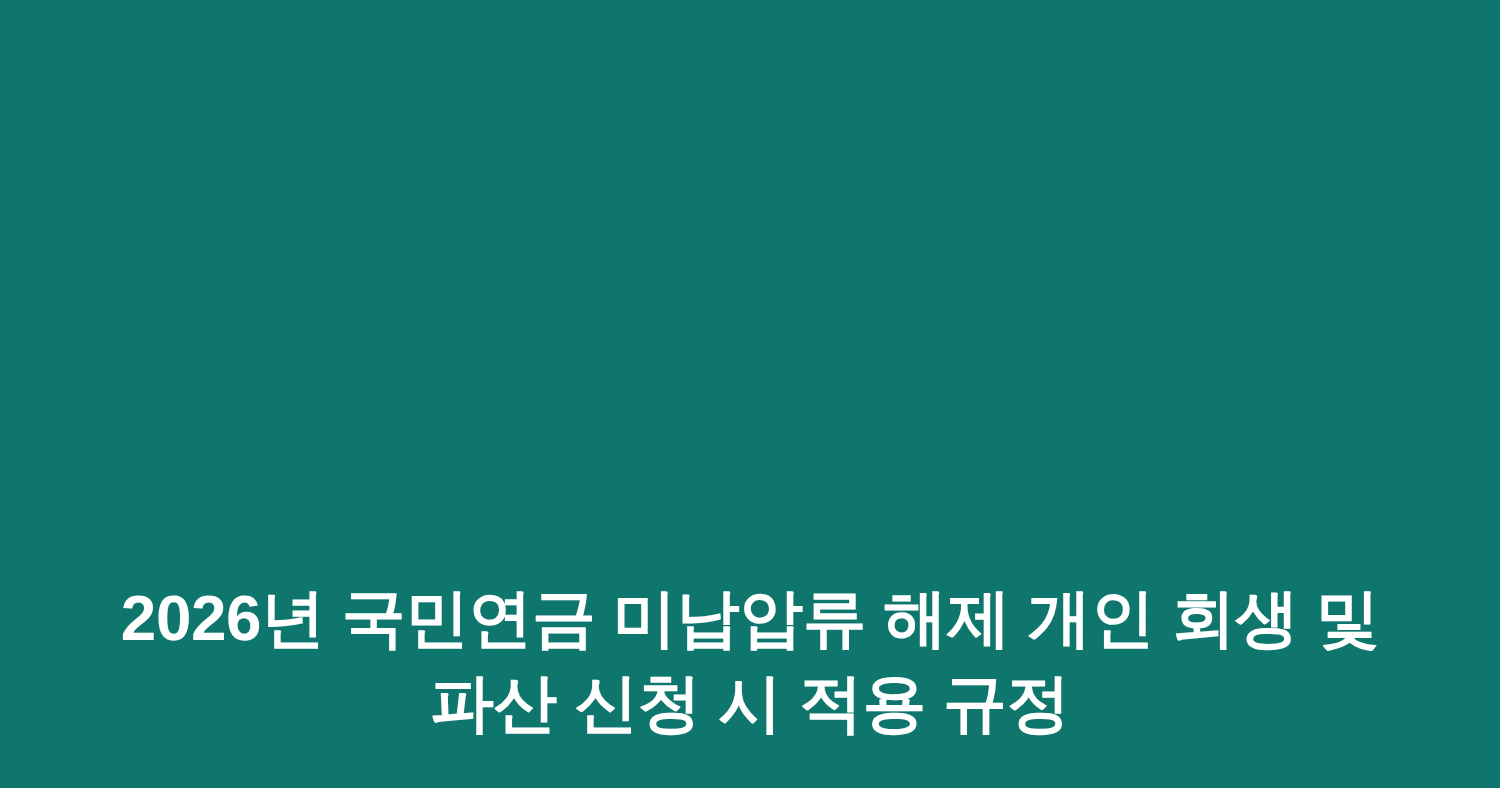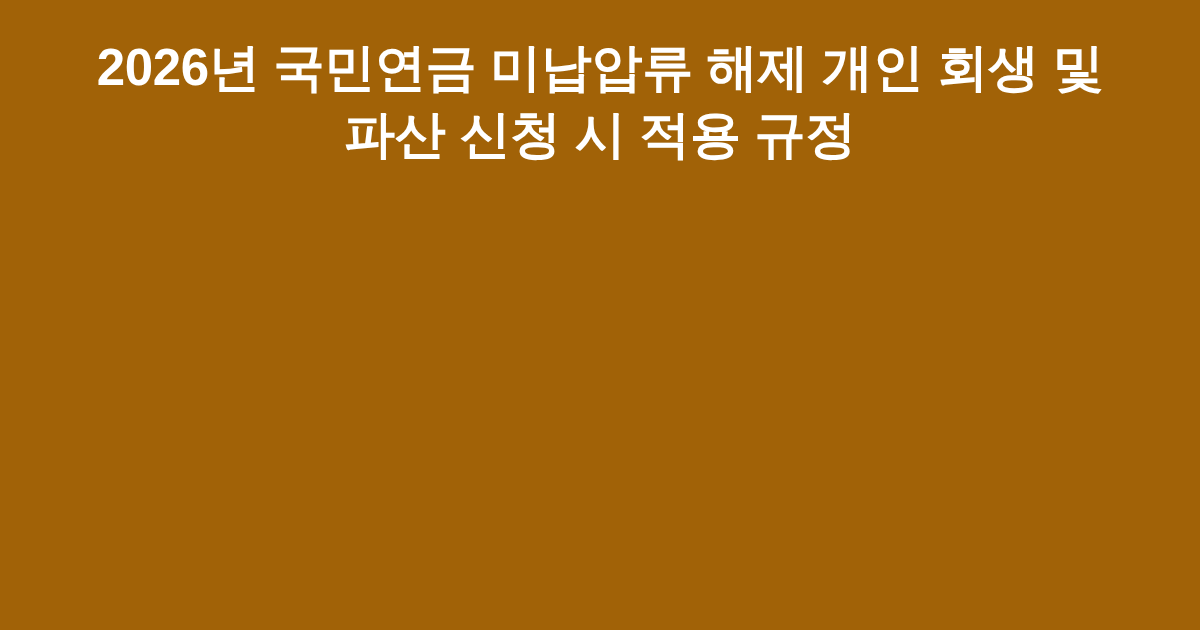--- a/index.html
+++ b/index.html
@@ -8,23 +8,23 @@
   }
   body {
     width: 1200px;
     height: 630px;
     overflow: hidden;
     font-family: "Liberation Sans", sans-serif;
   }
   .card {
     width: 1200px;
     height: 630px;
-    background: #a16207;
+    background: #0f766e;
     display: flex;
-    align-items: flex-start;
+    align-items: flex-end;
     justify-content: center;
     box-sizing: border-box;
     padding: 0 60px;
   }
   .title {
     color: #ffffff;
     font-size: 51px;
     line-height: 1.32;
     font-weight: 700;
     text-align: center;

